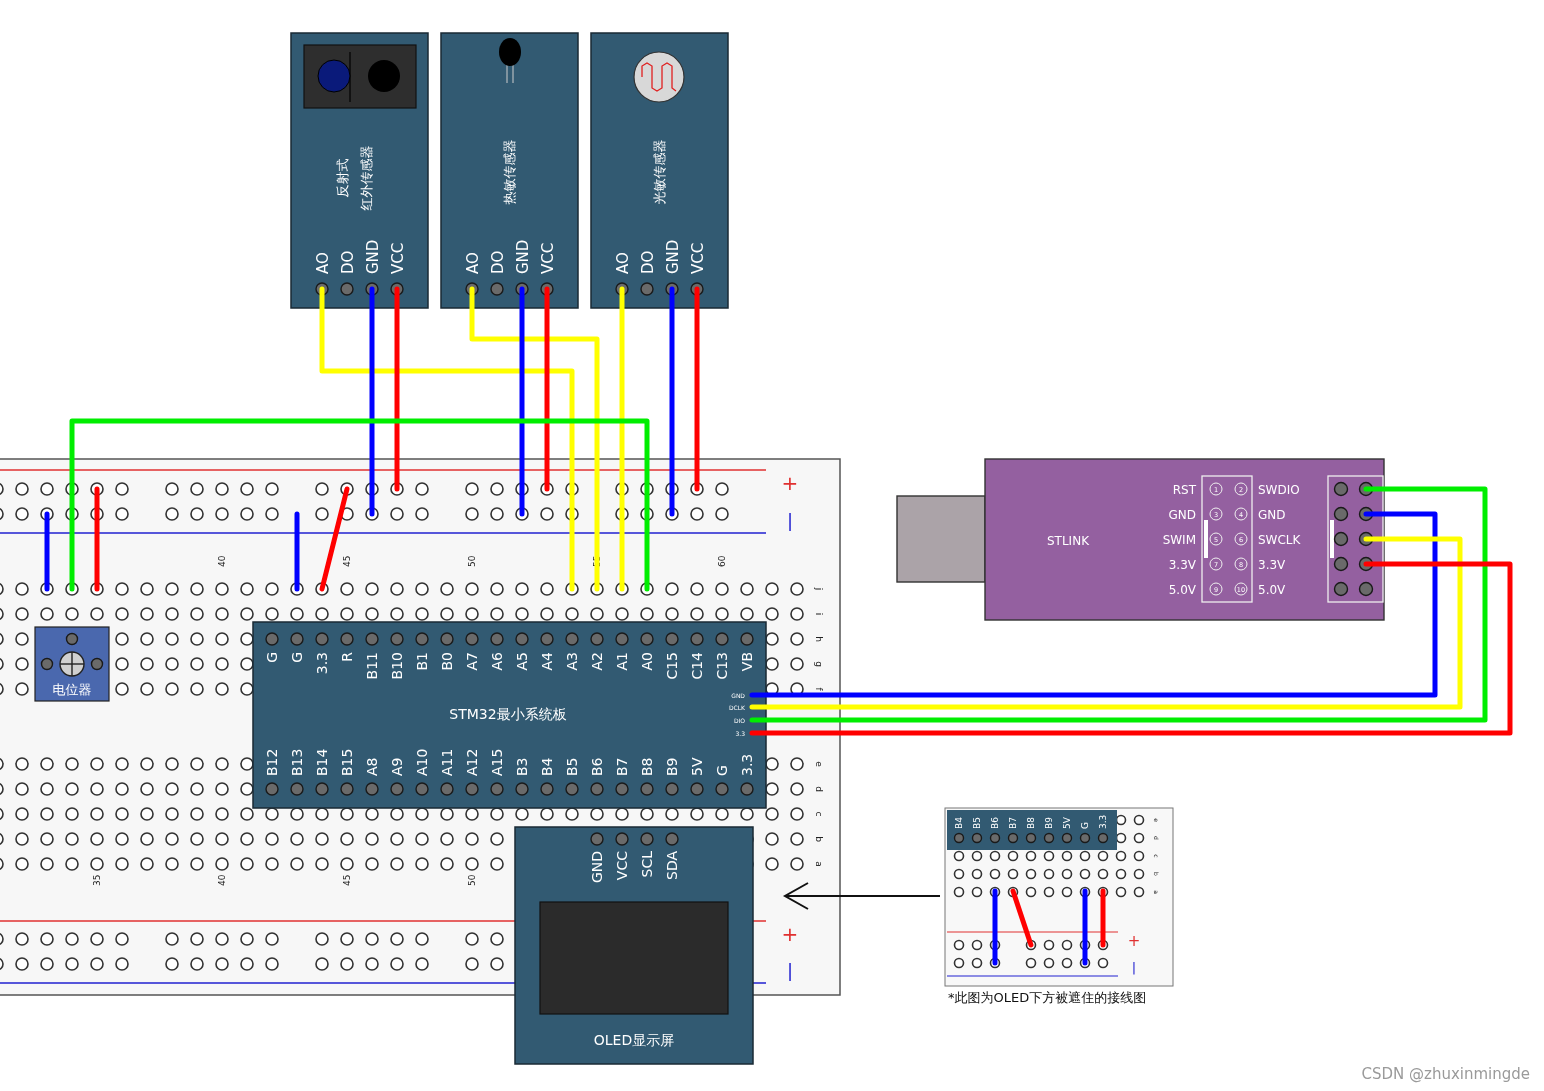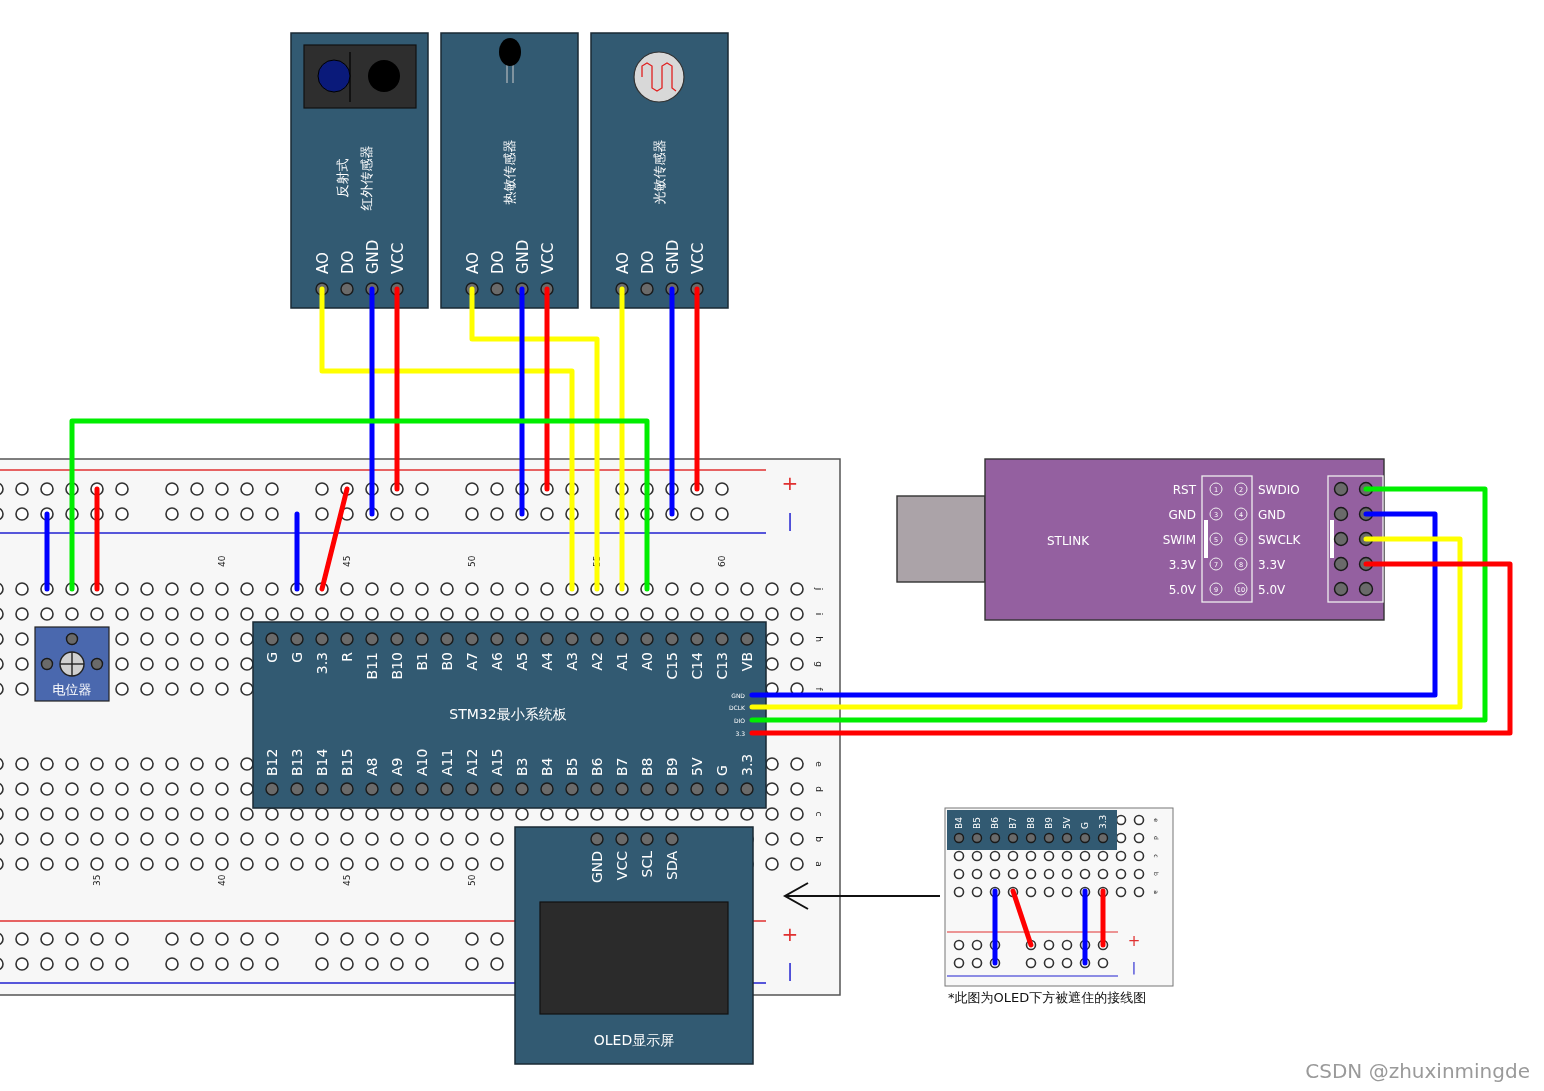--- a/index.html
+++ b/index.html
@@ -3,21 +3,21 @@
 <meta charset="utf-8">
 <style>
   html, body { margin: 0; padding: 0; background: #ffffff; }
   body { width: 1544px; height: 1091px; position: relative; overflow: hidden; font-family: "DejaVu Sans", sans-serif; }
   #canvas { position: absolute; left: 0; top: 0; width: 1544px; height: 1091px; }
   .lbl-w { fill: #ffffff; font-family: "DejaVu Sans", sans-serif; }
   .lbl-d { fill: #222222; font-family: "DejaVu Sans", sans-serif; }
   .hole { fill: #ffffff; stroke: #333333; stroke-width: 1.6; }
   .pin  { fill: #6a6a6a; stroke: #1a1a1a; stroke-width: 1.4; }
   .wire { fill: none; stroke-width: 5; stroke-linecap: round; stroke-linejoin: round; }
-  .watermark { position: absolute; right: 14px; bottom: 8px; color: #9a9a9a; font-size: 20px; font-family: "DejaVu Sans", sans-serif; }
+  .watermark { position: absolute; right: 14px; bottom: 8px; color: #9a9a9a; font-size: 15px; font-family: "DejaVu Sans", sans-serif; }
 </style>
 </head>
 <body>
 
 <svg id="canvas" viewBox="0 0 1544 1091" xmlns="http://www.w3.org/2000/svg">
 
   <g>
     <rect x="-2" y="459" width="842" height="536" fill="#f7f7f7" stroke="#555" stroke-width="1.5"></rect>
     <line x1="0" y1="470" x2="766" y2="470" stroke="#e03030" stroke-width="1.3"></line>
     <line x1="0" y1="533" x2="766" y2="533" stroke="#2020d0" stroke-width="1.3"></line>

